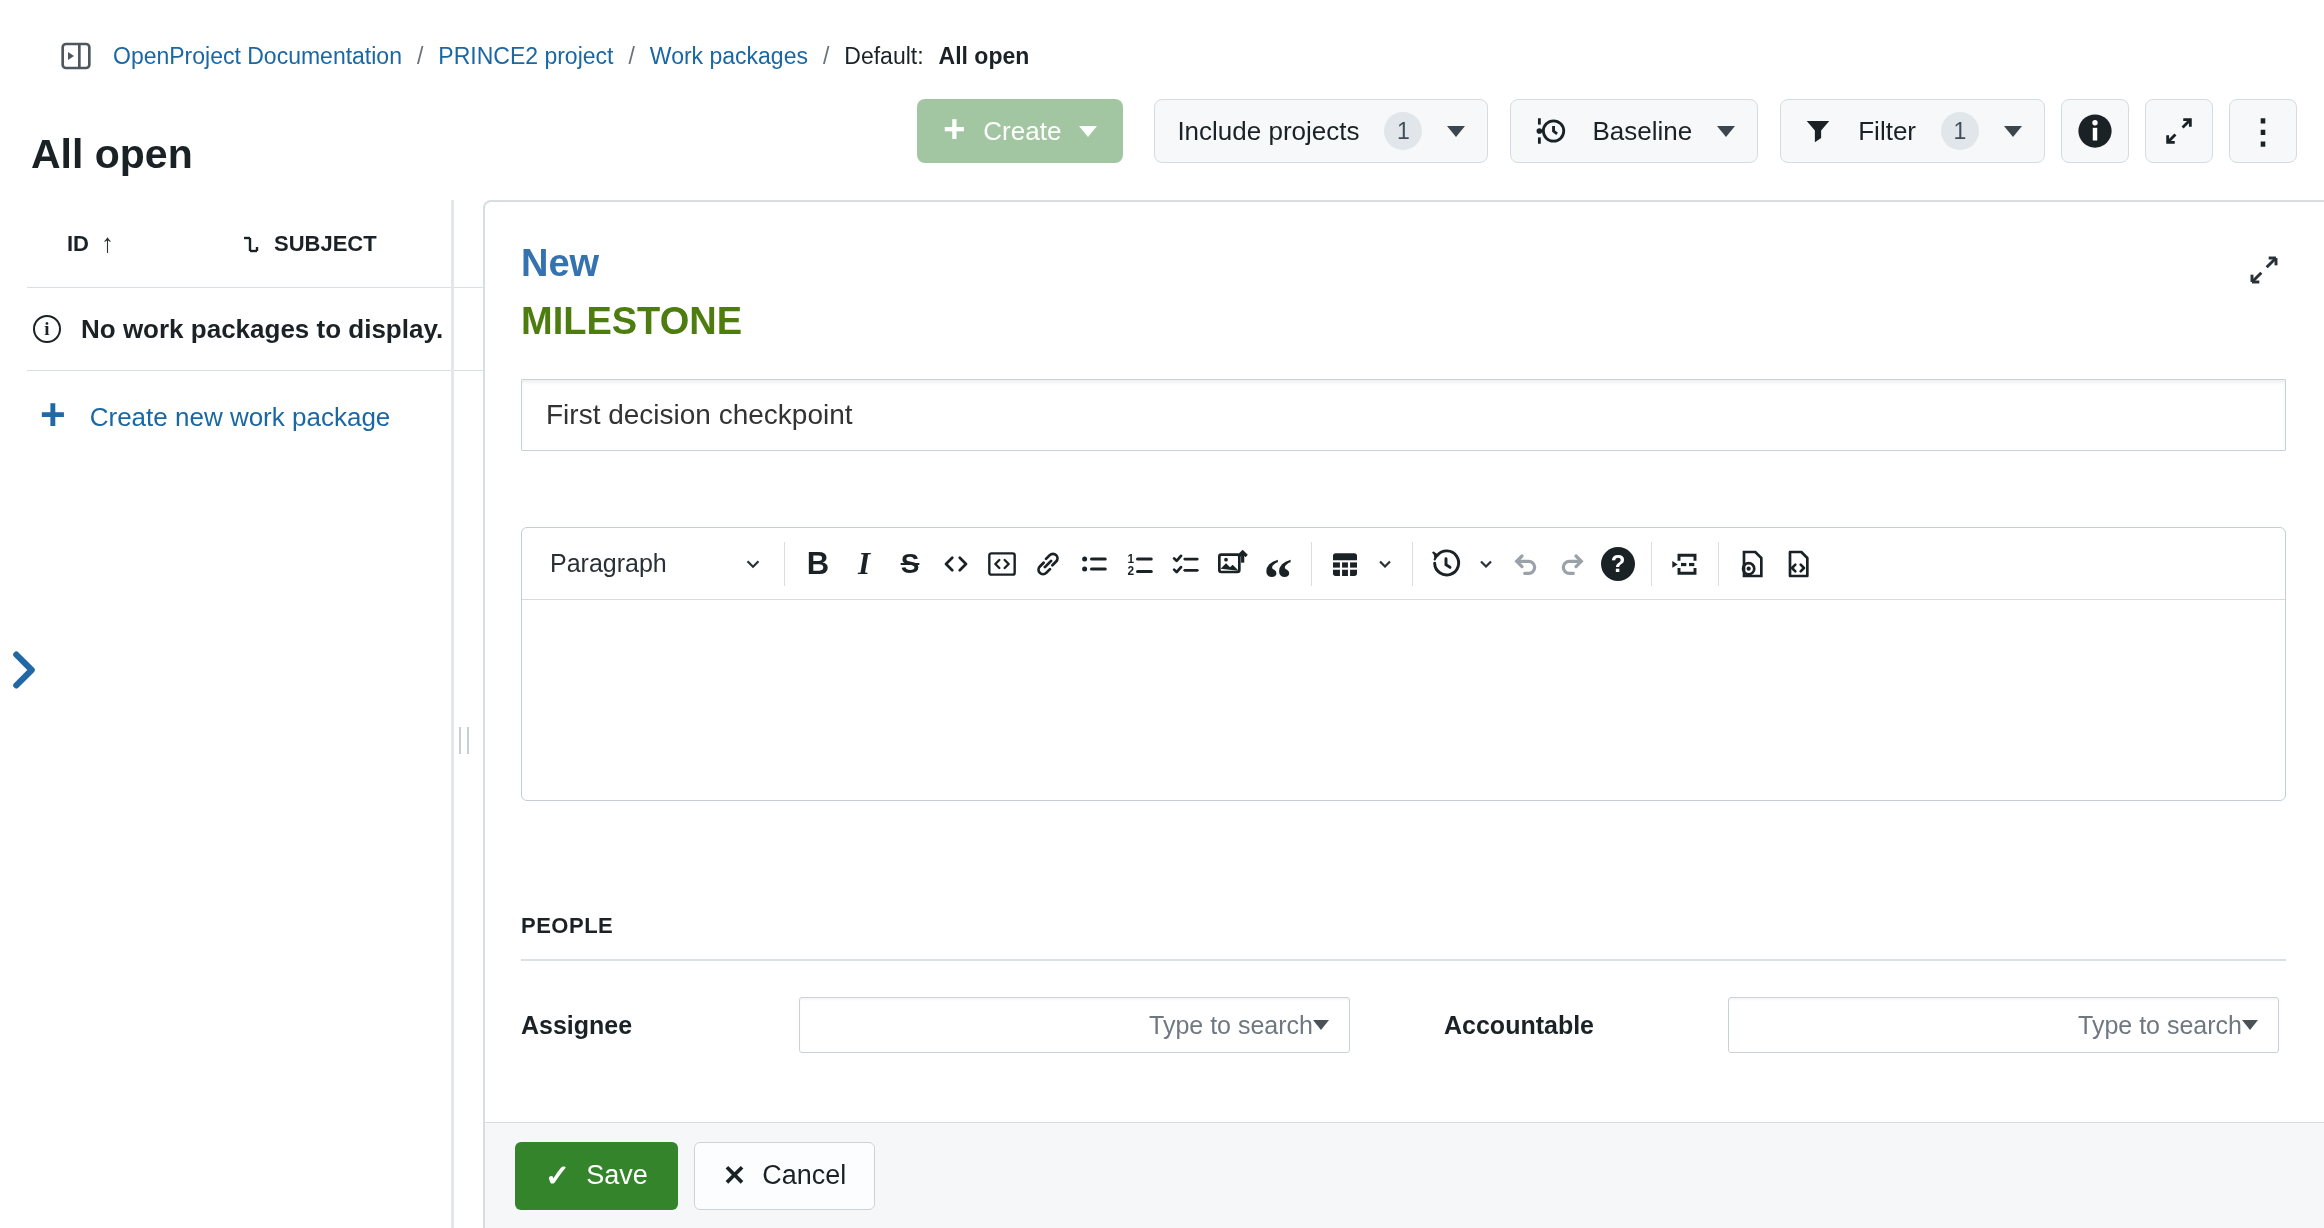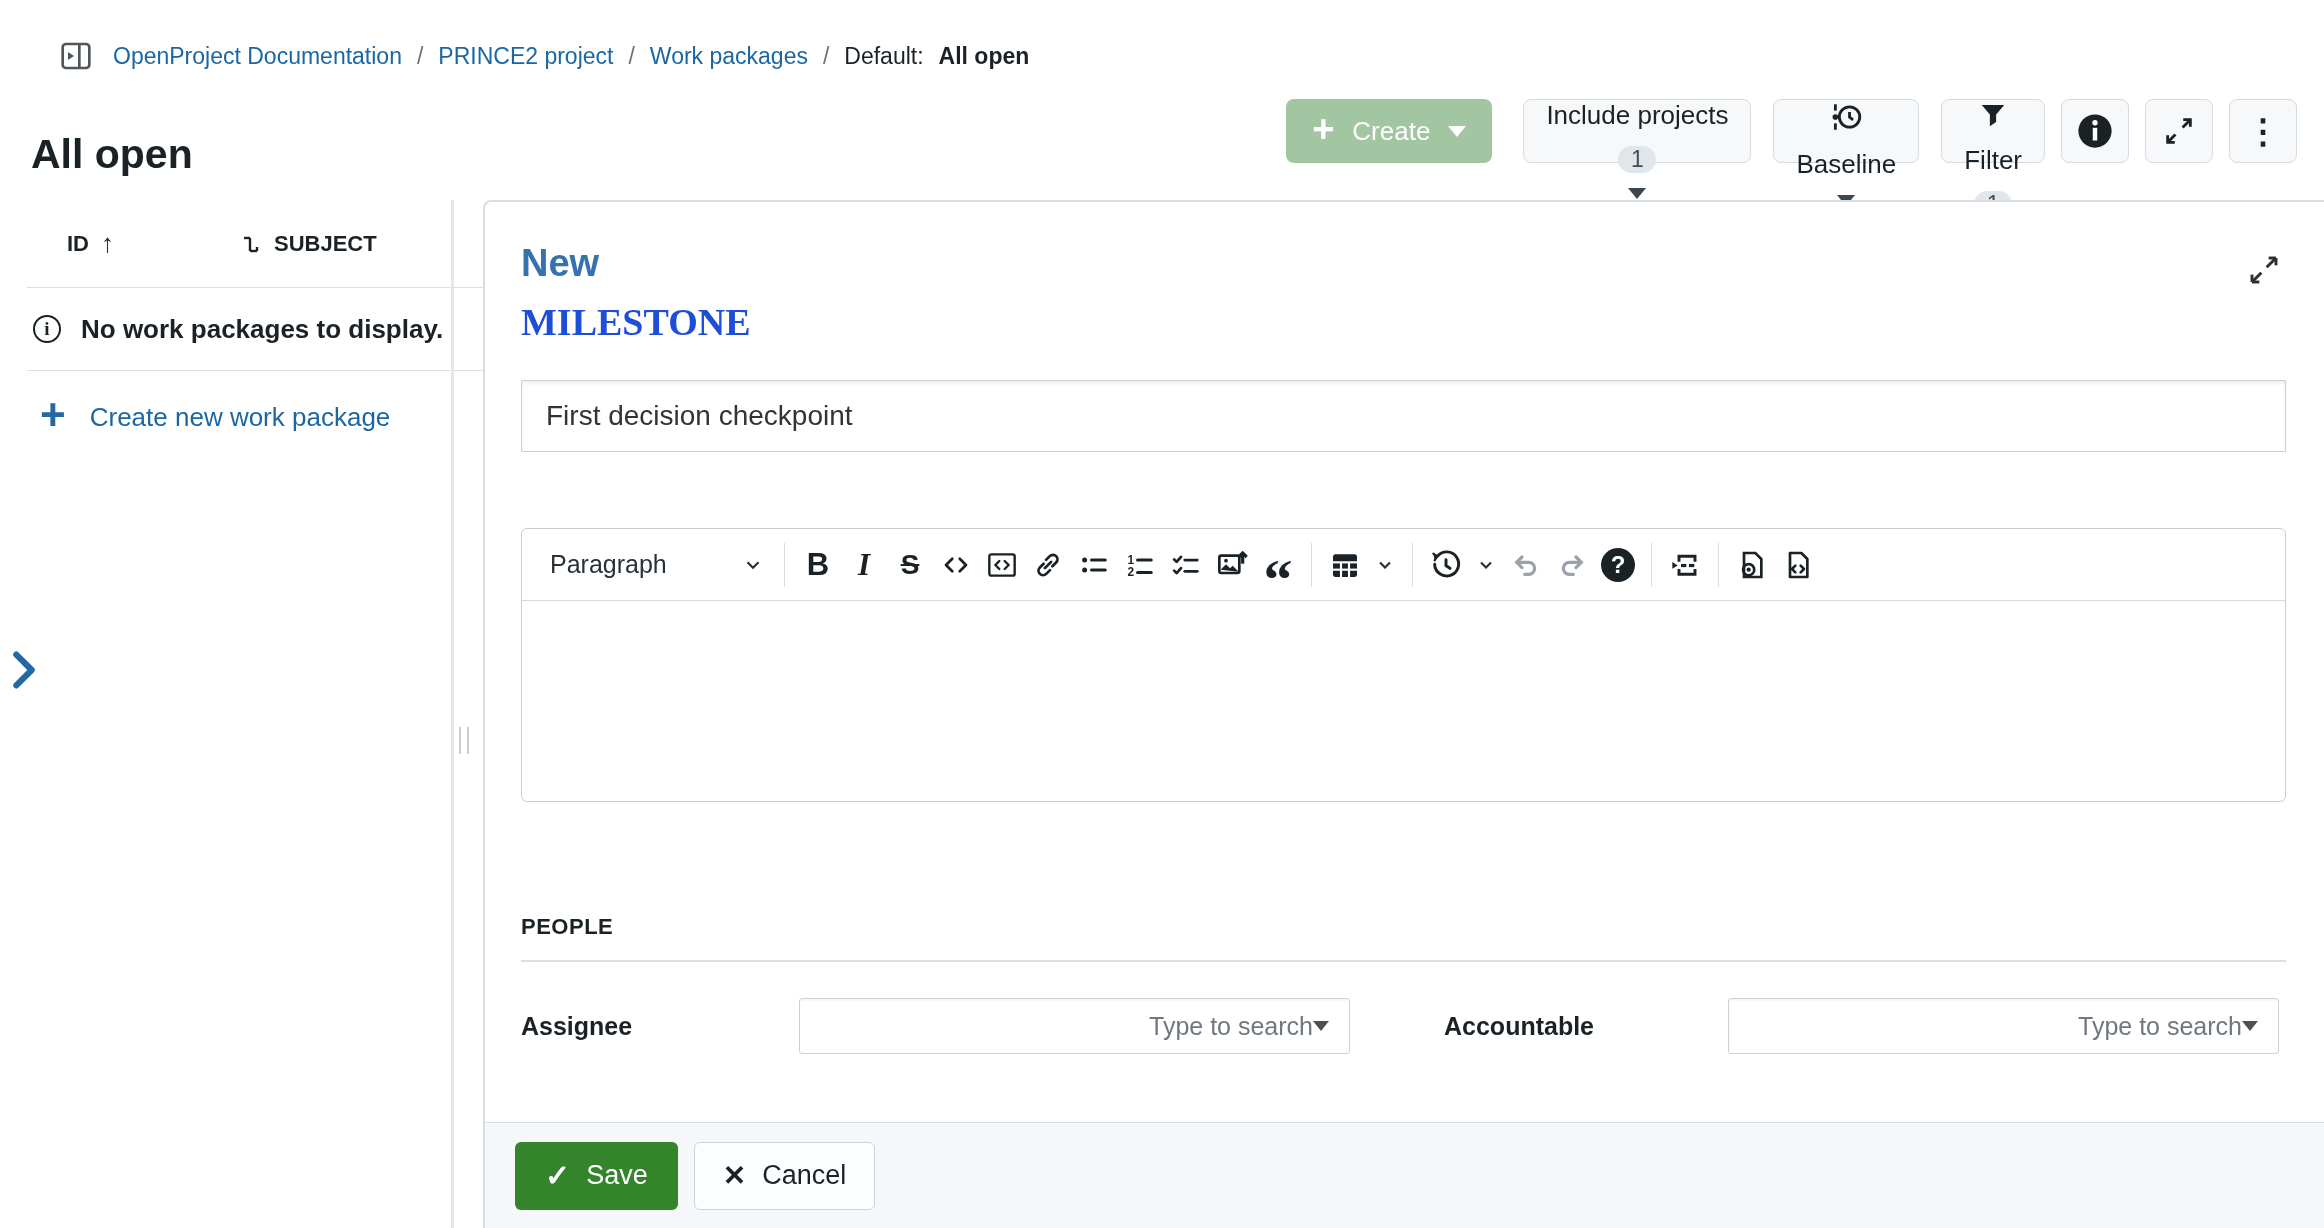--- a/index.html
+++ b/index.html
@@ -19,21 +19,21 @@
   .crumb-current { color:#1A2226; font-weight:bold; }
   .sidebar-toggle { margin-right:6px; cursor:pointer; }
 
   
   .page-title { position:absolute; top:104px; left:31px; font-size:41px; font-weight:bold; color:#1A2226; }
 
   
   .header-actions { position:absolute; top:99px; right:27px; height:64px; display:flex; align-items:center; }
   .btn { height:64px; border-radius:8px; display:inline-flex; align-items:center; font-size:26px; cursor:pointer; white-space:nowrap; }
   .btn-create { background:#A2C6A2; color:#fff; padding:0 26px; gap:18px; border:none; margin-right:31px; }
-  .btn-toolbar { background:#F6F8F9; border:1px solid #D5DCE1; color:#1A2226; padding:0 22px; gap:15px; margin-left:22px;flex-direction:column; }
+  .btn-toolbar { background:#F6F8F9; border:1px solid #D5DCE1; color:#1A2226; padding:0 22px; gap:25px; margin-left:22px; }
   .btn-square { width:68px; padding:0; justify-content:center; margin-left:16px; }
   .btn-square:first-of-type { margin-left:54px; }
   .badge { min-width:38px; height:38px; border-radius:19px; background:#E1E6EA; color:#424D57;
            display:inline-flex; align-items:center; justify-content:center; font-size:23px; padding:0 6px; }
   .caret-down { width:0; height:0; border-left:9px solid transparent; border-right:9px solid transparent; border-top:11px solid #3E464D; }
   .caret-down.white { border-top-color:#fff; }
   .plus-glyph { font-size:38px; font-weight:bold; line-height:1; margin-top:-4px; }
   .kebab { font-size:34px; font-weight:bold; color:#1A2226; letter-spacing:0; }
 
   
@@ -53,21 +53,21 @@
   .resize-handle { position:absolute; left:459px; top:727px; width:10px; height:27px;
                    border-left:2px solid #C7CED4; border-right:2px solid #C7CED4; cursor:col-resize; }
   .collapse-chevron { position:absolute; left:10px; top:650px; cursor:pointer; }
 
   
   .detail-card { position:absolute; left:483px; top:200px; right:0; bottom:0; background:#fff;
                  border-top:2px solid #D7DDE2; border-left:2px solid #D7DDE2; border-top-left-radius:8px;
                  padding:0 38px 0 36px; }
   .type-heading { margin-top:40px; font-size:38px; font-weight:bold; display:flex; gap:15px;flex-direction:column; }
   .type-new { color:#3572B0; }
-  .type-name { color:#1d4ed8;font-family:Liberation Serif, serif; }
+  .type-name { color:#4d7c0f; }
   .form-expand { position:absolute; top:52px; right:44px; cursor:pointer; }
 
   .subject-input { margin-top:36px; width:100%; height:72px; border:1px solid #C8D1D7; border-radius:1px;
                    padding:0 24px; font-size:28px; color:#333; font-family:inherit;
                    box-shadow:inset 0 3px 3px rgba(0,0,0,.06); outline:none; }
 
   .editor { margin-top:76px; border:1px solid #C5CDD4; border-radius:6px; }
   .editor-toolbar { height:72px; border-bottom:1px solid #D4DAE0; display:flex; align-items:center; padding:0 14px; }
   .tb-btn { height:52px; min-width:46px; display:flex; align-items:center; justify-content:center; border-radius:4px; color:#1A2226; cursor:pointer; }
   .tb-sep { width:1px; height:44px; background:#D8DEE3; margin:0 10px; flex:none; }

